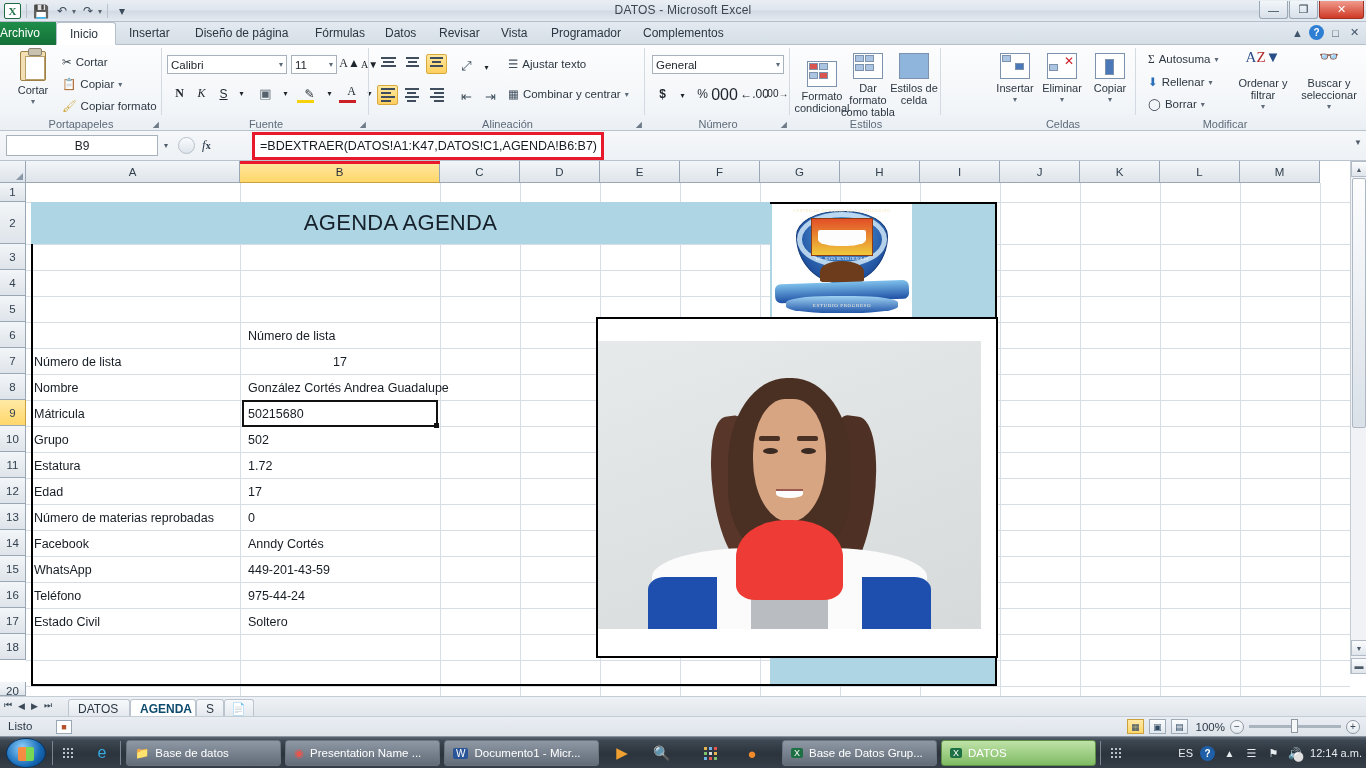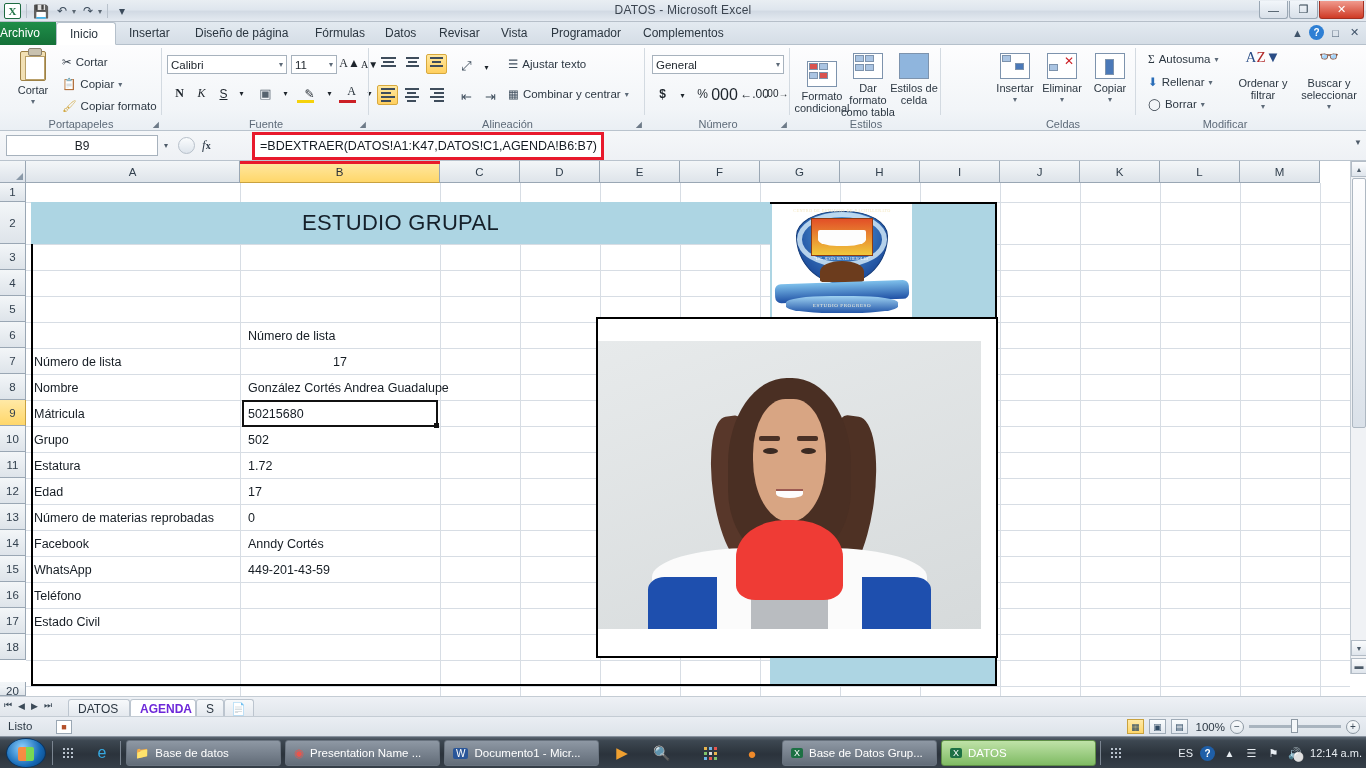--- a/index.html
+++ b/index.html
@@ -208,21 +208,21 @@
   .hscroll { position:absolute; left:300px; top:696px; width:1050px; height:16px; background:#f0f2f5; }
   .sbtn { position:absolute; width:16px; height:16px; background:linear-gradient(to bottom,#fbfcfd,#dfe5ec); border:1px solid #b3bcc6; display:flex; align-items:center; justify-content:center; font-size:7px; color:#4d5b69; }
   .sthumb { position:absolute; background:linear-gradient(to bottom,#fdfdfe,#dae1e9); border:1px solid #aeb8c2; border-radius:2px; }
 
   
   .sheetbar { position:absolute; left:0; top:696px; width:1366px; height:20px; background:linear-gradient(to bottom,#eef1f5,#e1e6ec); border-top:1px solid #c4ccd4; }
   .navbtns { position:absolute; left:4px; top:3px; display:flex; gap:6px; align-items:center; color:#3c4a58; font-size:9px; }
   .stab { position:absolute; top:2px; height:18px; padding:0 9px; font-size:12px; color:#2c3742;
           display:flex; align-items:center; background:linear-gradient(to bottom,#f7f9fb,#e3e8ee);
           border:1px solid #bcc5cf; border-bottom:none; border-radius:3px 3px 0 0; }
-  .stab.active { background:#ffffff; font-weight:bold; color:#6d28d9; }
+  .stab.active { background:#ffffff; font-weight:bold; color:#0c4a6e; }
 
   
   .statusbar { position:absolute; left:0; top:716px; width:1366px; height:20px; background:linear-gradient(to bottom,#eaeef3,#dde3ea); border-top:1px solid #c4ccd4; font-size:11.5px; color:#2d3945; }
   .zoomarea { position:absolute; right:6px; top:2px; display:flex; align-items:center; gap:5px; }
   .viewbtn { width:17px;height:15px;border:1px solid #9fabb7; background:linear-gradient(to bottom,#fafcfd,#e2e8ef); display:flex;align-items:center;justify-content:center; font-size:9px; color:#2f4a63;}
   .viewbtn.sel { background:linear-gradient(to bottom,#ffe9a6,#ffd76a); border-color:#c9a23f; }
   .zslider { width:92px; height:3px; background:#a9b4bf; position:relative; }
   .zslider .kn { position:absolute; left:42px; top:-6px; width:7px; height:14px; background:#f5f7f9; border:1px solid #8d98a3; }
   .zcirc { width:14px;height:14px;border:1px solid #8d98a3; border-radius:50%; background:linear-gradient(to bottom,#fbfcfd,#e3e9ef); display:flex;align-items:center;justify-content:center;font-size:10px;color:#3c4a58;}
 
@@ -578,21 +578,21 @@
     <div class="gline-h" style="left:26px;top:395px;width:1324px;"></div>
     <div class="gline-h" style="left:26px;top:421px;width:1324px;"></div>
     <div class="gline-h" style="left:26px;top:447px;width:1324px;"></div>
     <div class="gline-h" style="left:26px;top:473px;width:1324px;"></div>
     <div class="gline-h" style="left:26px;top:499px;width:1324px;"></div>
     <div class="gline-h" style="left:26px;top:525px;width:1324px;"></div>
 
     <div class="bluefill" style="left:31px;top:41px;width:966px;height:42px;"></div>
     <div class="bluefill" style="left:770px;top:41px;width:227px;height:484px;"></div>
     <div class="blackborder" style="left:31px;top:41px;width:966px;height:484px;border-width:2px;"></div>
-    <div class="titlecell" style="left:31px;top:41px;width:739px;height:42px;">ESTUDIO GRUPAL</div>
+    <div class="titlecell" style="left:31px;top:41px;width:739px;height:42px;">AGENDA AGENDA</div>
 
     <div class="crest" style="left:772px;top:43px;width:140px;height:118px;">
       <div class="shield"></div>
       <div class="ring"></div>
       <div class="inner"></div>
       <div class="book"></div>
       <div class="eagle"></div>
       <div class="ribbon1"></div>
       <div class="ribbon2"></div>
       <div class="t1">CENTRO DE ESTUDIOS DE BACHILLERATO</div>
@@ -616,20 +616,22 @@
 
     <div class="cell center" style="left:246px;top:189px;width:188px;height:24px;">17</div>
     <div class="cell" style="left:246px;top:215px;width:260px;height:24px;">González Cortés Andrea Guadalupe</div>
     <div class="cell" style="left:246px;top:241px;width:188px;height:24px;">50215680</div>
     <div class="cell" style="left:246px;top:267px;width:188px;height:24px;">502</div>
     <div class="cell" style="left:246px;top:293px;width:188px;height:24px;">1.72</div>
     <div class="cell" style="left:246px;top:319px;width:188px;height:24px;">17</div>
     <div class="cell" style="left:246px;top:345px;width:188px;height:24px;">0</div>
     <div class="cell" style="left:246px;top:371px;width:188px;height:24px;">Anndy Cortés</div>
     <div class="cell" style="left:246px;top:397px;width:188px;height:24px;">449-201-43-59</div>
+    <div class="cell" style="left:246px;top:423px;width:188px;height:24px;">975-44-24</div>
+    <div class="cell" style="left:246px;top:449px;width:188px;height:24px;">Soltero</div>
 
     <div class="selbox" style="left:242px;top:239px;width:196px;height:27px;">
       <div class="handle"></div>
     </div>
 
     <div class="photoframe" style="left:596px;top:156px;width:402px;height:341px;"></div>
     <div class="photo" style="left:598px;top:180px;width:383px;height:288px;">
       <div class="bg"></div>
       <div class="hairL"></div>
       <div class="hairR"></div>

